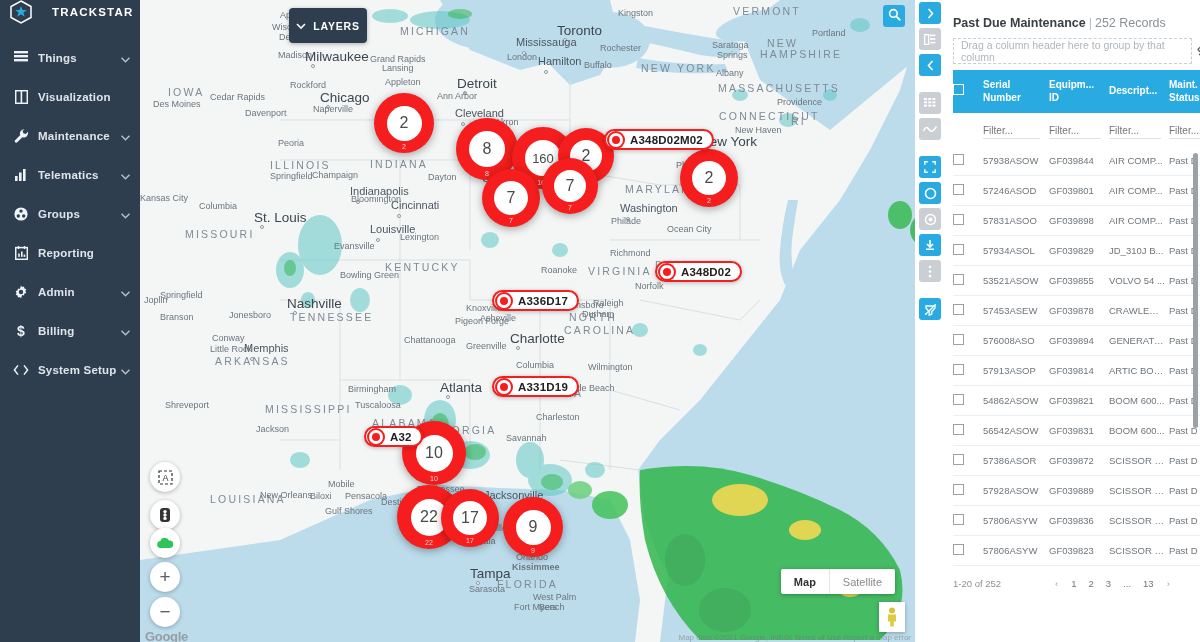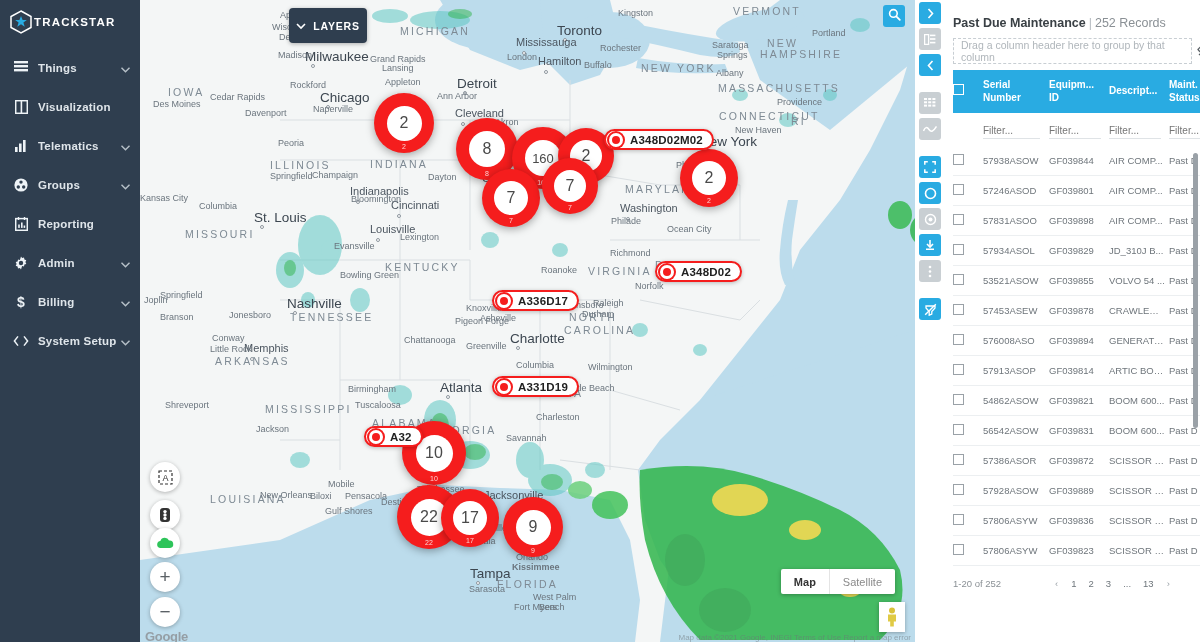--- a/index.html
+++ b/index.html
@@ -8,21 +8,21 @@
     font-family: "Liberation Sans", sans-serif;
     background: #fff;
   }
   #app { position: relative; width: 1200px; height: 642px; display: flex; }
 
   
   .sidebar {
     width: 140px; height: 642px; background: #2f3e4f; flex: 0 0 140px;
     position: relative; overflow: hidden;
   }
-  .brand { display: flex; align-items: center; gap: 2px; padding: 10px 8px 14px 10px; }
+  .brand { display: flex; align-items: center; gap: 20px; padding: 0 8px 14px 10px; }
   .brand-mark { width: 22px; height: 24px; position: relative; flex: 0 0 22px; }
   .brand-name { color: #fff; font-size: 11.5px; font-weight: bold; letter-spacing: 1.2px; }
   .nav-item {
     display: flex; align-items: center; height: 39px; padding: 0 10px 0 11px;
     color: #dfe5ea; cursor: pointer; position: relative;
   }
   .nav-ico { width: 20px; flex: 0 0 20px; display: flex; align-items: center; justify-content: center; color: #eef3f7; }
   .nav-label { font-size: 11.5px; font-weight: bold; margin-left: 7px; letter-spacing: .2px; white-space: nowrap; }
   .nav-caret { margin-left: auto; opacity: .85; }
 
@@ -154,20 +154,31 @@
     <div class="nav-item">
       <span class="nav-ico">
         <svg width="13" height="14" viewBox="0 0 13 14">
             <rect x="0.7" y="0.7" width="11.6" height="12.6" fill="none" stroke="#eef3f7" stroke-width="1.5"></rect>
             <rect x="5.6" y="0.7" width="1.6" height="12.6" fill="#eef3f7"></rect>
           </svg>
       </span>
       <span class="nav-label">Visualization</span>
     </div>
 
+    <div class="nav-item">
+      <span class="nav-ico">
+        <svg width="15" height="15" viewBox="0 0 15 15">
+            <path d="M10.6 1.2a4.2 4.2 0 0 0-4.3 5.9L1.4 12a1.5 1.5 0 1 0 2.1 2.1l4.9-4.9a4.2 4.2 0 0 0 5.3-5.5L11.9 6 9.3 5.3 8.6 2.7z" fill="#eef3f7"></path>
+          </svg>
+      </span>
+      <span class="nav-label">Maintenance</span>
+      <span class="nav-caret"><svg width="9" height="6" viewBox="0 0 9 6">
+            <path d="M0.5 0.8 L4.5 4.8 L8.5 0.8" fill="none" stroke="#cfd7de" stroke-width="1.4"></path>
+          </svg></span>
+    </div>
 
     <div class="nav-item">
       <span class="nav-ico">
         <svg width="13" height="13" viewBox="0 0 13 13">
             <rect x="0" y="8" width="2.6" height="5" fill="#eef3f7"></rect>
             <rect x="4" y="4.5" width="2.6" height="8.5" fill="#eef3f7"></rect>
             <rect x="8" y="1" width="2.6" height="12" fill="#eef3f7"></rect>
           </svg>
       </span>
       <span class="nav-label">Telematics</span>

